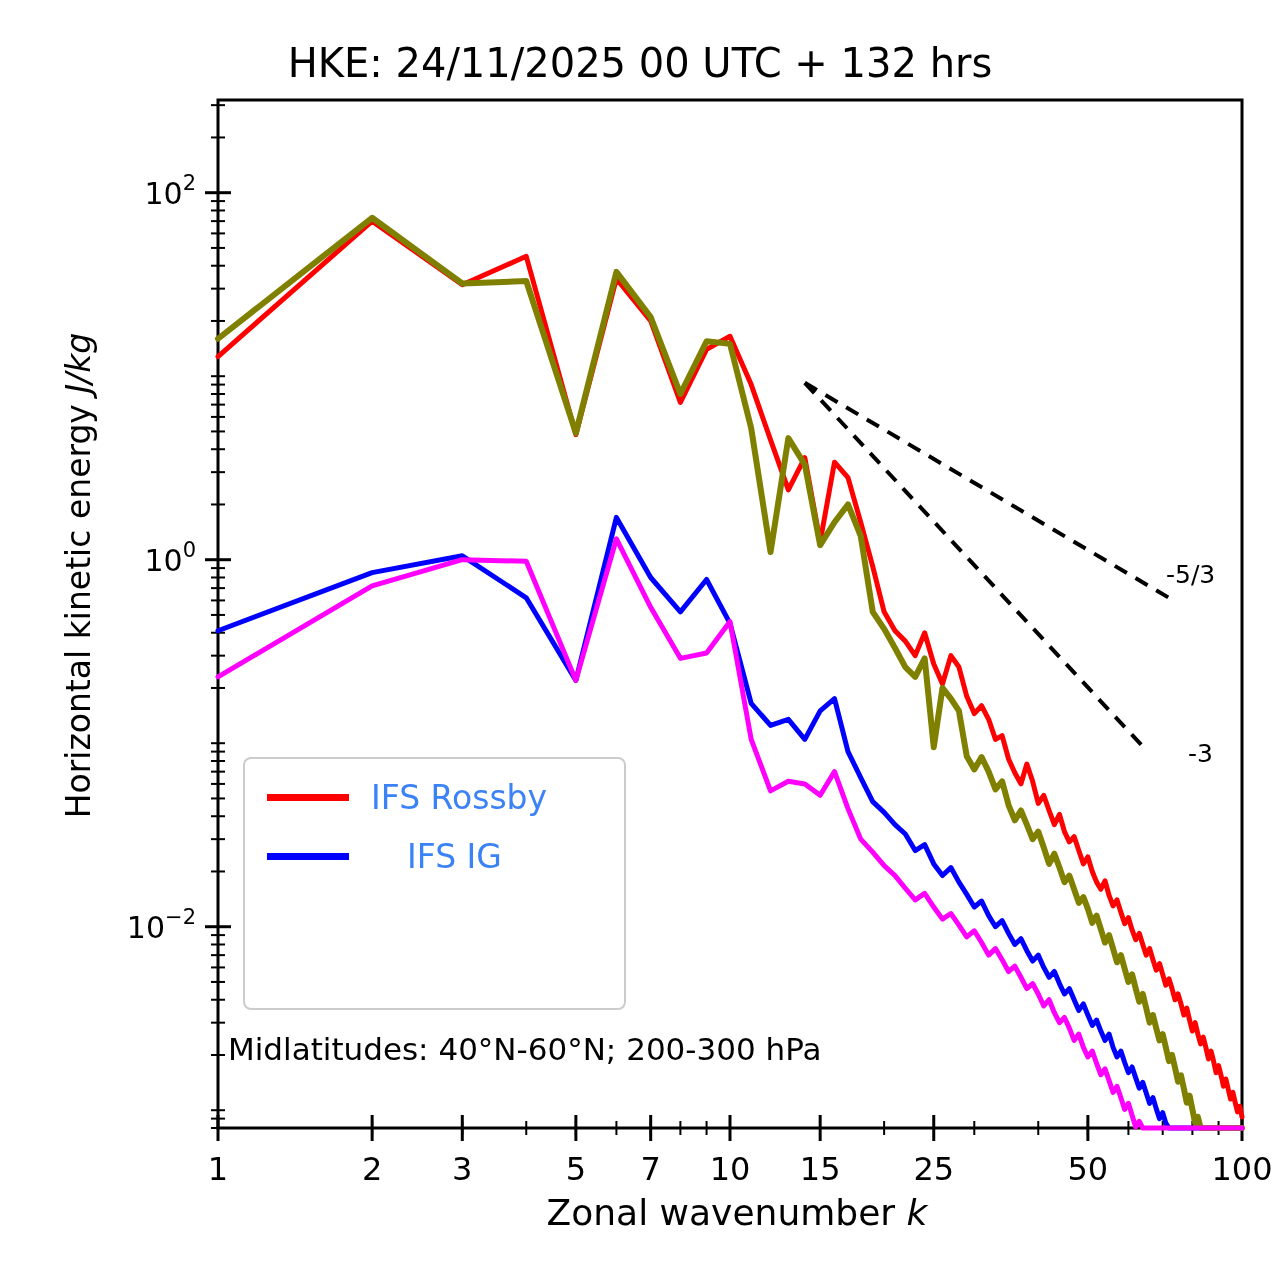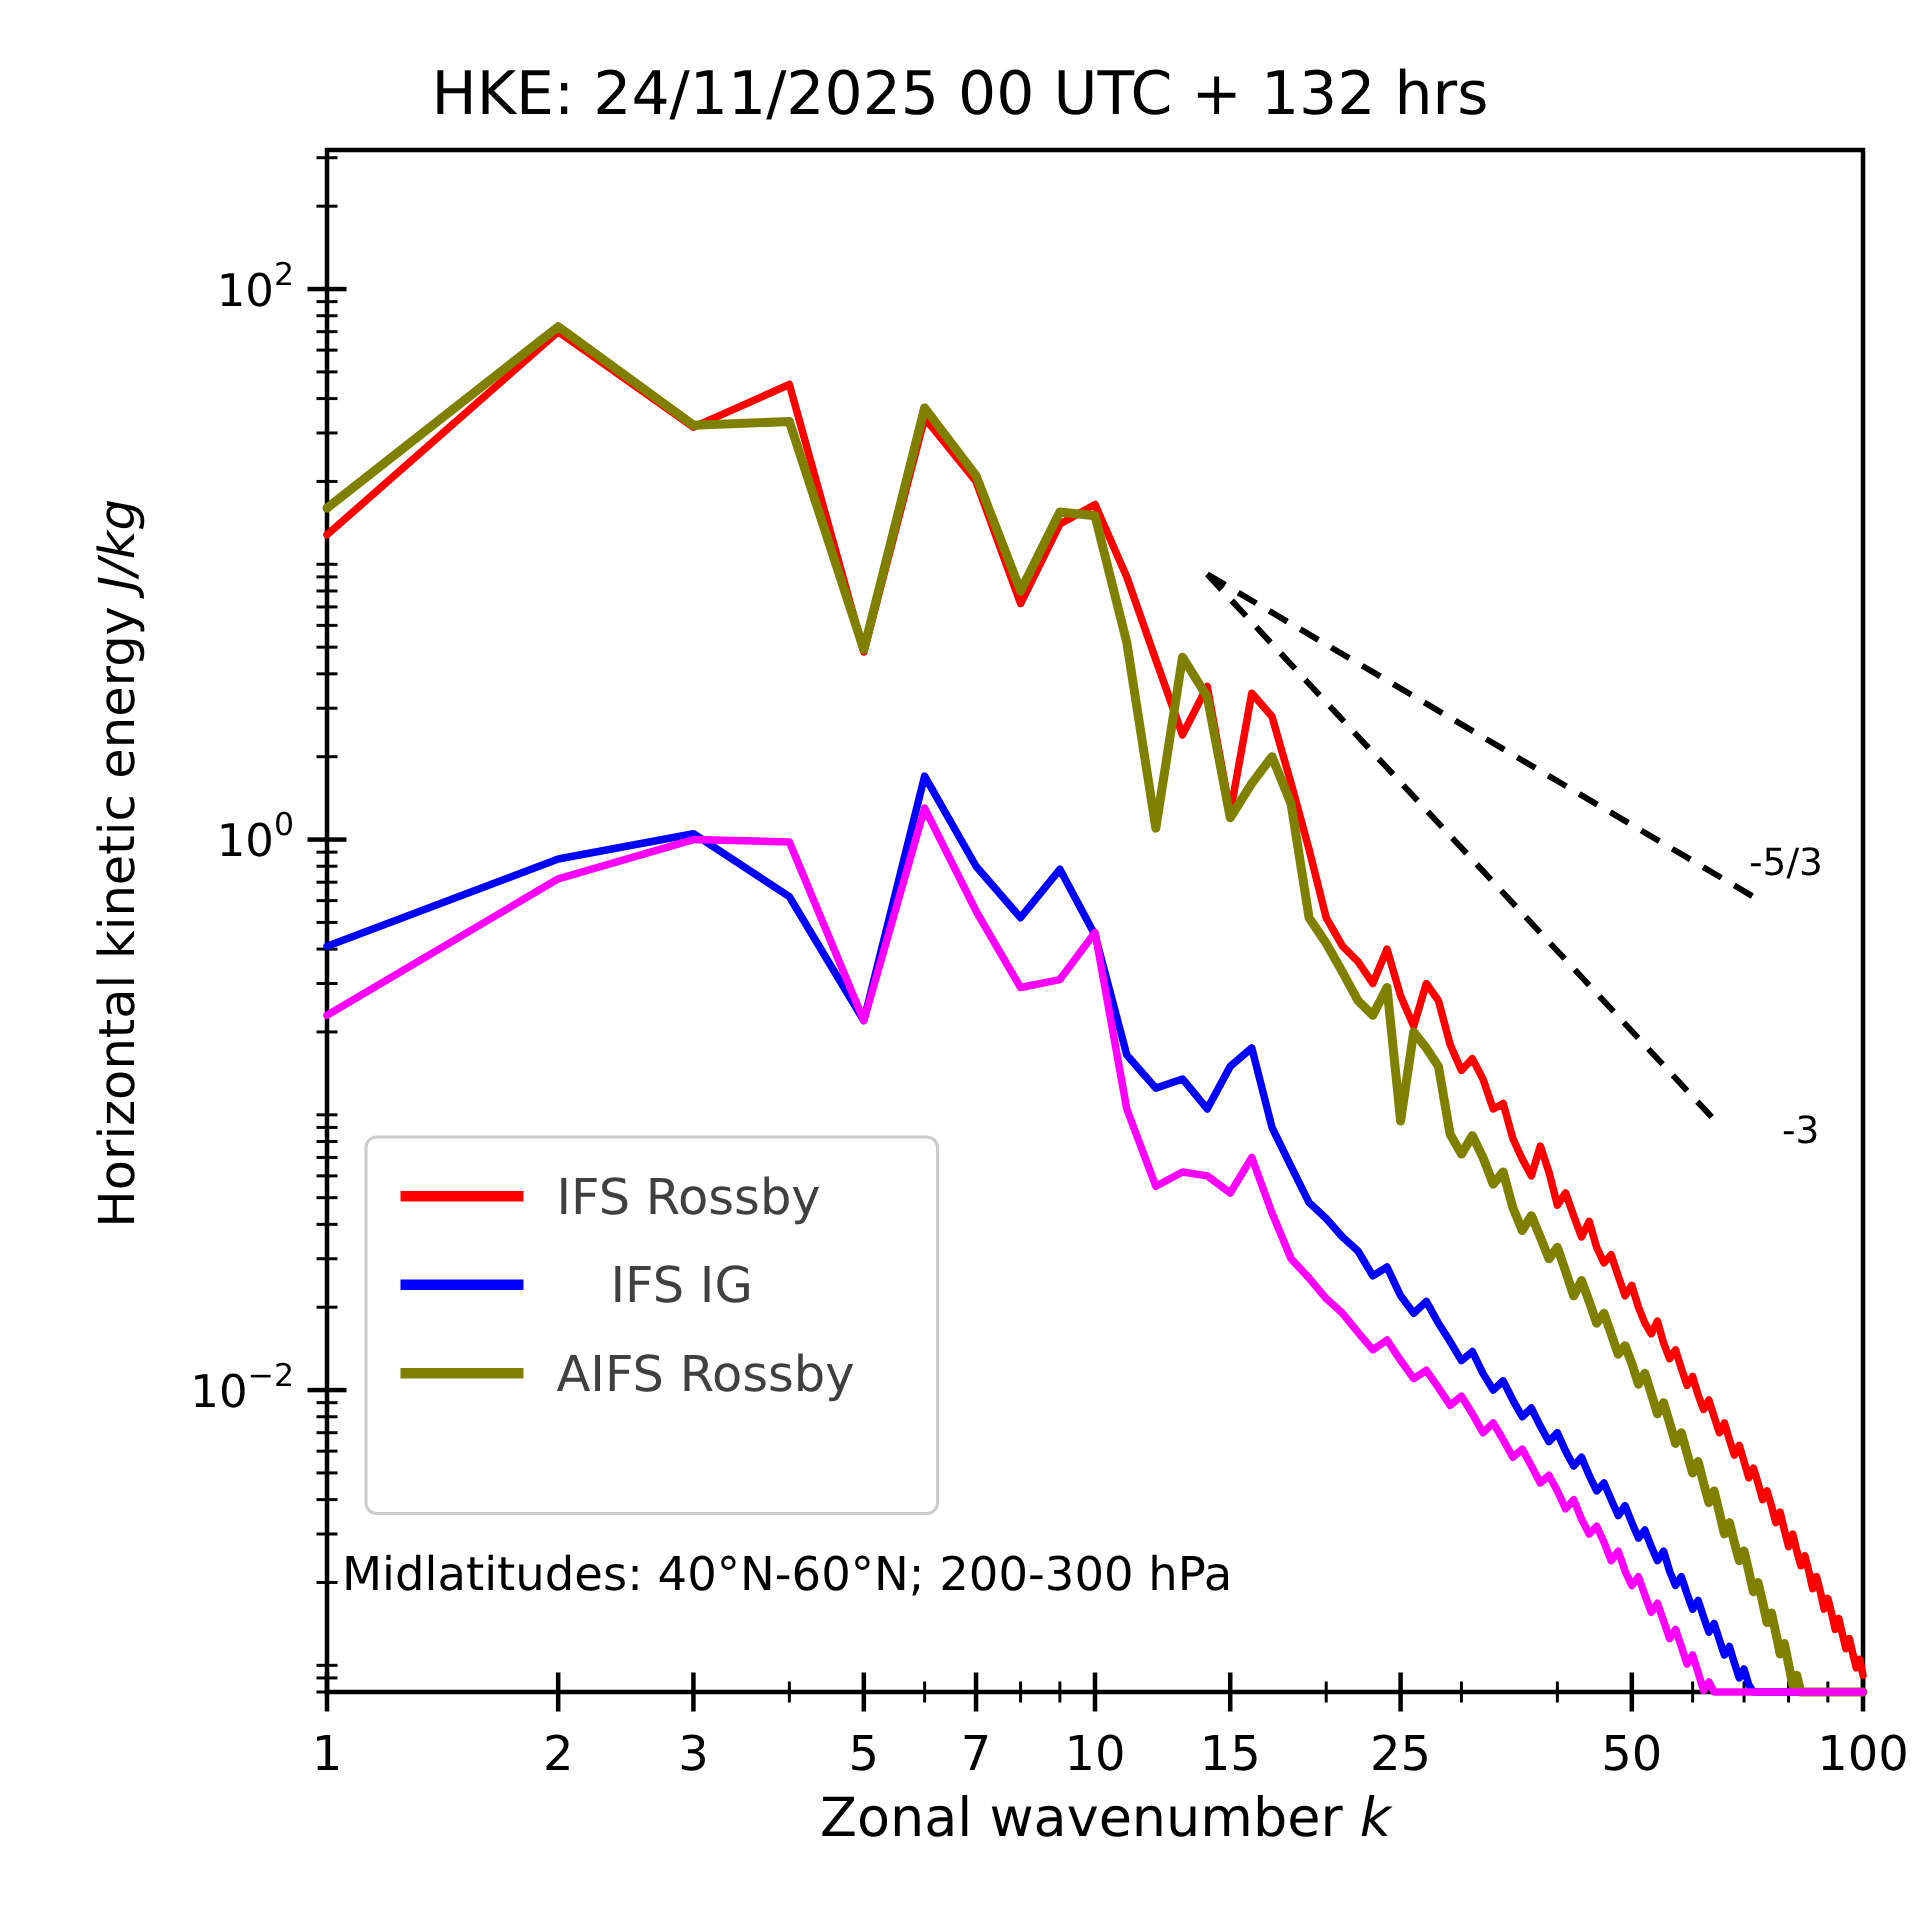--- a/index.html
+++ b/index.html
@@ -100,21 +100,21 @@
   }
   .legend-swatch {
     margin-left: 22px;
     width: 82px;
     height: 7px;
     flex: 0 0 auto;
   }
   .legend-label {
     margin-left: 22px;
     font-size: 33px;
-    color: #404040;
+    color: #3b82f6;
     white-space: nowrap;
     line-height: 1;
   }
 </style>
 </head>
 <body>
 
 <div id="figure">
 
   <div id="chart-title">HKE: 24/11/2025 00 UTC + 132 hrs</div>
@@ -315,19 +315,15 @@
 
   <div id="legend-box">
       <div class="legend-row" style="top: 9px;">
         <div class="legend-swatch" style="background: rgb(255, 0, 0);"></div>
         <div class="legend-label">IFS Rossby</div>
       </div>
       <div class="legend-row" style="top: 68px; gap: 36px;">
         <div class="legend-swatch" style="background: rgb(0, 0, 255);"></div>
         <div class="legend-label">IFS IG</div>
       </div>
-      <div class="legend-row" style="top: 127px;">
-        <div class="legend-swatch" style="background: rgb(128, 128, 0);"></div>
-        <div class="legend-label">AIFS Rossby</div>
-      </div>
     </div>
 
 </div>
 
 </body></html>

